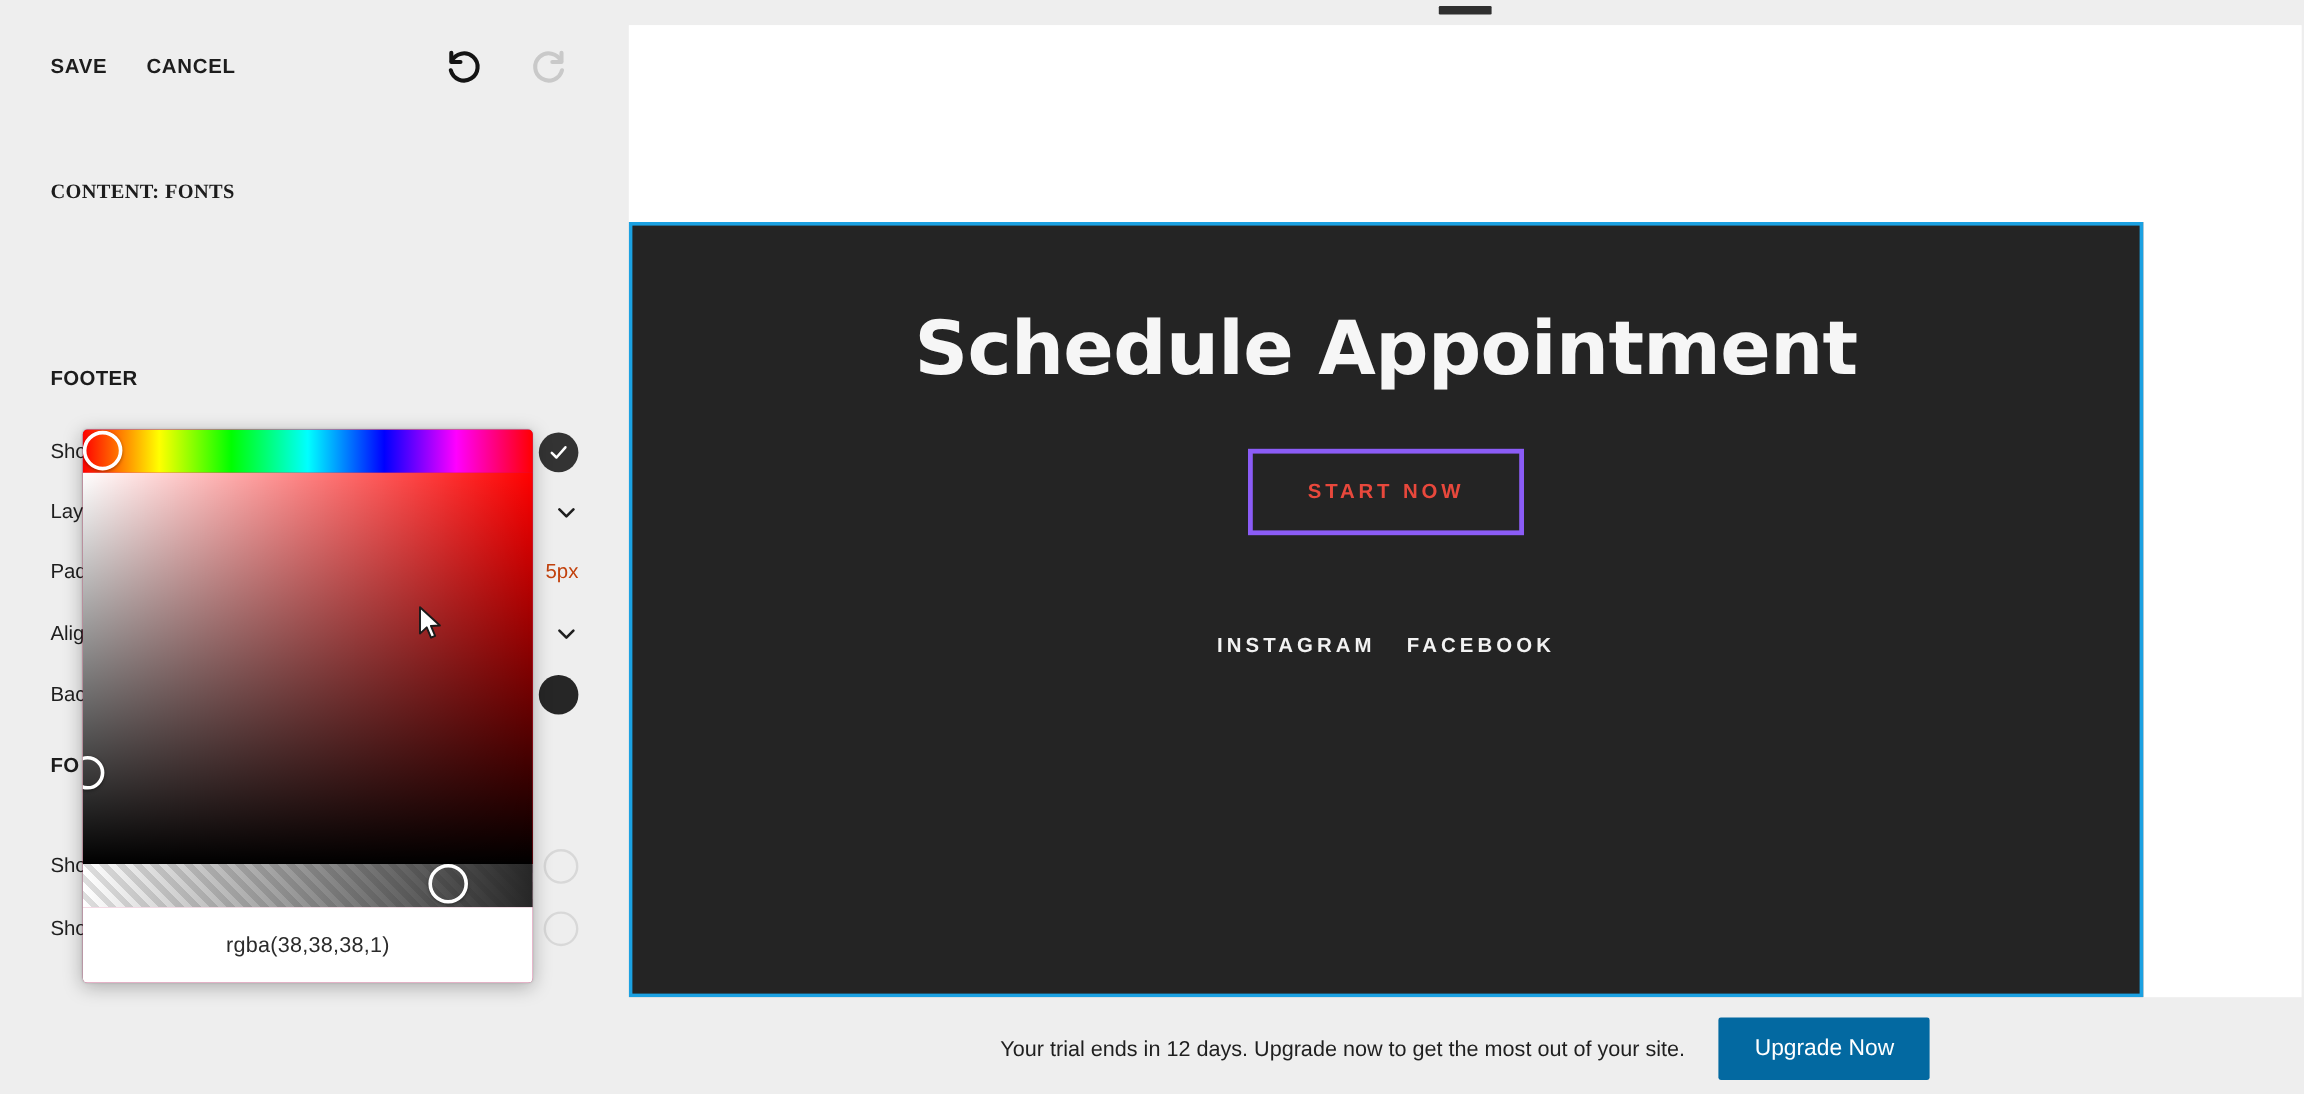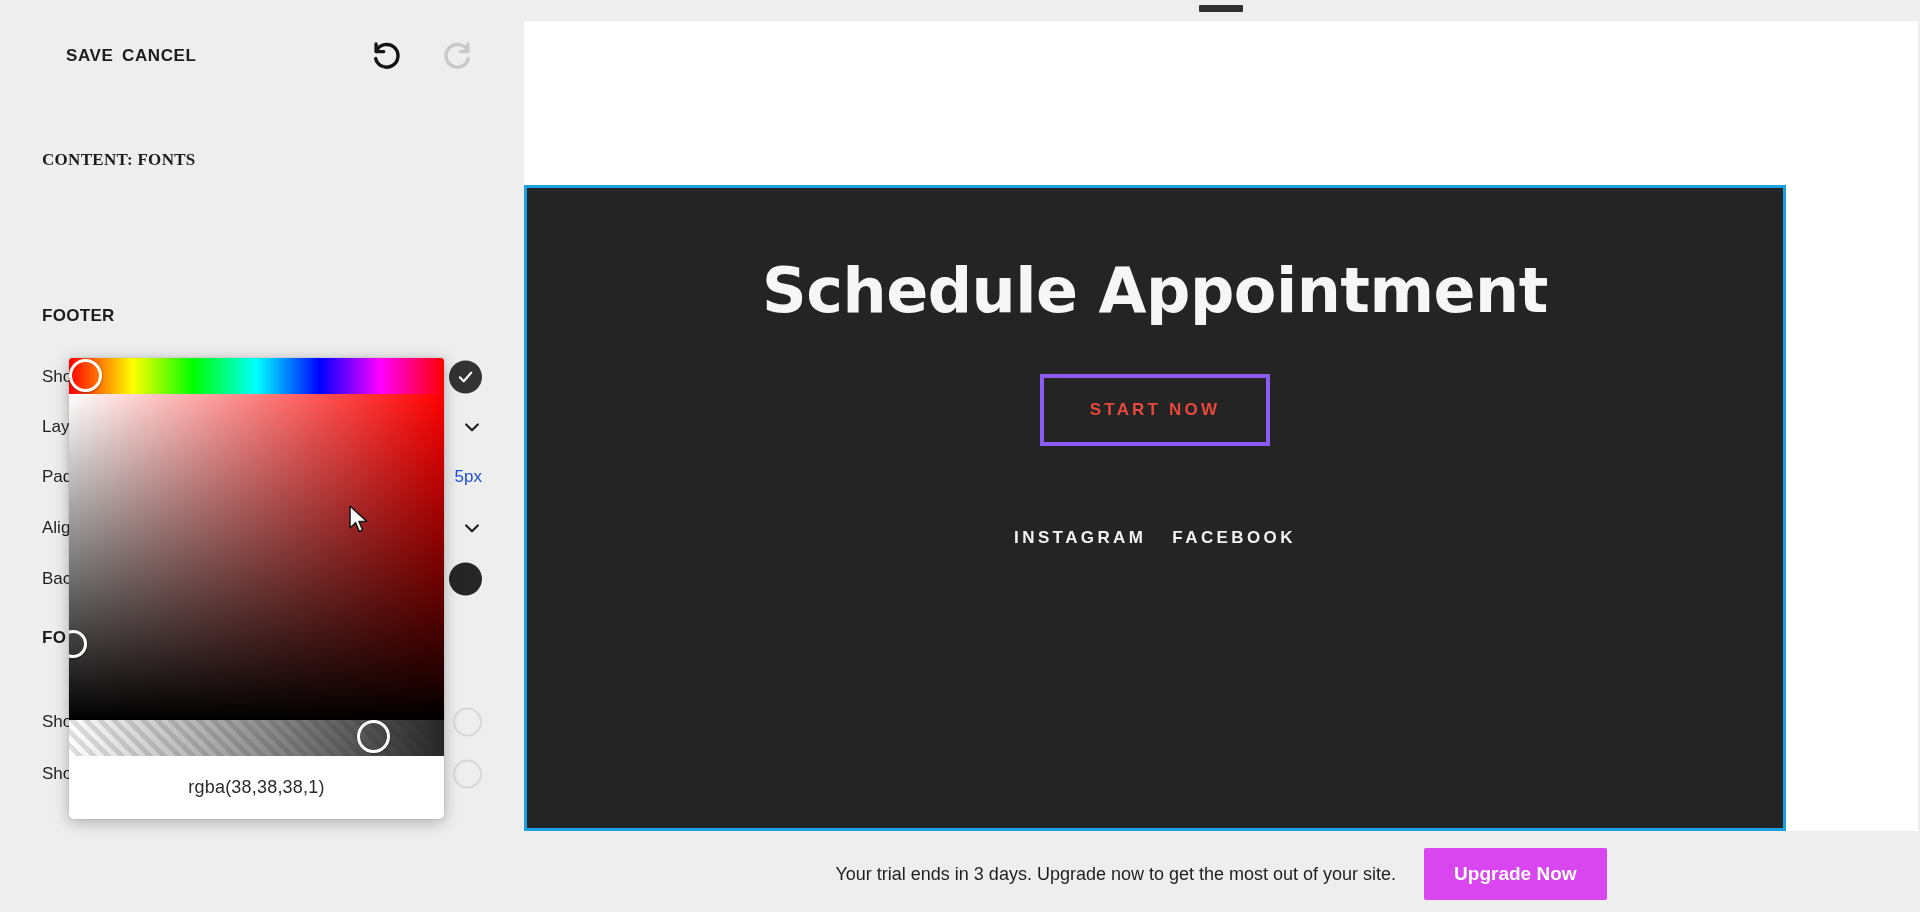--- a/index.html
+++ b/index.html
@@ -17,21 +17,21 @@
     width: 522px; height: 912px;
     background: #eeeeee;
     overflow: hidden;
   }
   .toolbar { position: absolute; left: 0; top: 0; width: 522px; height: 96px; }
   .tb-btn {
     position: absolute; top: 46px;
     font-size: 17px; letter-spacing: 0.6px; font-weight: 700;
     color: #1d1d1d; cursor: pointer; text-transform: uppercase;
   }
-  #save-btn { left: 42px; margin-left: 24px; }
+  #save-btn { left: 42px; }
   #cancel-btn { left: 122px; text-align: right; }
   .tb-icon { position: absolute; top: 38px; width: 34px; height: 34px; cursor: pointer; }
   #undo-btn { left: 370px; }
   #redo-btn { left: 440px; }
   .tb-icon svg { width: 34px; height: 34px; display: block; }
 
   .section-title {
     position: absolute; left: 42px;
     font-size: 17px; font-weight: 700; letter-spacing: 0.3px; color: #1c1c1c;
     text-transform: uppercase; white-space: nowrap;
@@ -44,21 +44,21 @@
     position: absolute; left: 42px; width: 440px; height: 34px;
   }
   .row-label {
     position: absolute; left: 0; top: 50%; transform: translateY(-50%);
     font-size: 17px; color: #1f1f1f; white-space: nowrap;
   }
   .row-ctrl {
     position: absolute; right: 0; top: 50%; transform: translateY(-50%);
     display: flex; align-items: center; justify-content: flex-end;
   }
-  .row-value { font-size: 17px; color: #1d4ed8; white-space: nowrap; }
+  .row-value { font-size: 17px; color: #c2410c; white-space: nowrap; }
   .chev { width: 20px; height: 20px; display: block; }
 
   .pill-check {
     width: 33px; height: 33px; border-radius: 50%;
     background: #333333; display: flex; align-items: center; justify-content: center;
     cursor: pointer;
   }
   .pill-check svg { width: 17px; height: 17px; }
   .swatch-dot {
     width: 33px; height: 33px; border-radius: 50%;
@@ -183,22 +183,22 @@
 
   
   #trial-banner {
     position: absolute; left: 522px; top: 836px;
     width: 1398px; height: 76px;
     background: #eeeeee;
     display: flex; align-items: center; justify-content: center; gap: 28px;
   }
   #trial-text { font-size: 18px; color: #1f1f1f; white-space: nowrap; }
   #upgrade-btn {
-    background: #d946ef; color: #ffffff;
-    font-size: 19px; font-weight: 700;
+    background: #0369a1; color: #ffffff;
+    font-size: 19px; font-weight: 400;
     border: none; border-radius: 2px;
     padding: 15px 30px; cursor: pointer; white-space: nowrap;
   }
 </style>
 </head>
 <body>
 
 <div id="app">
 
   <div id="sidebar">
@@ -314,17 +314,17 @@
         <div id="cta-button">START NOW</div>
         <div id="social-links">
           <a class="social-link" href="#">INSTAGRAM</a>
           <a class="social-link" href="#">FACEBOOK</a>
         </div>
       </div>
     </div>
   </div>
 
   <div id="trial-banner">
-    <span id="trial-text">Your trial ends in 3 days. Upgrade now to get the most out of your site.</span>
+    <span id="trial-text">Your trial ends in 12 days. Upgrade now to get the most out of your site.</span>
     <button id="upgrade-btn">Upgrade Now</button>
   </div>
 
 </div>
 
 </body></html>

